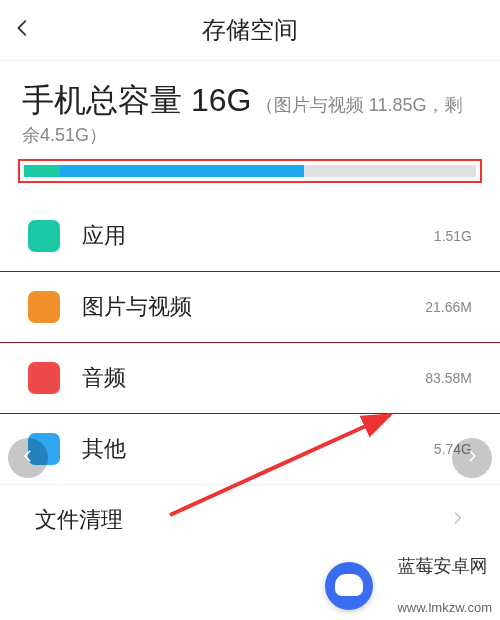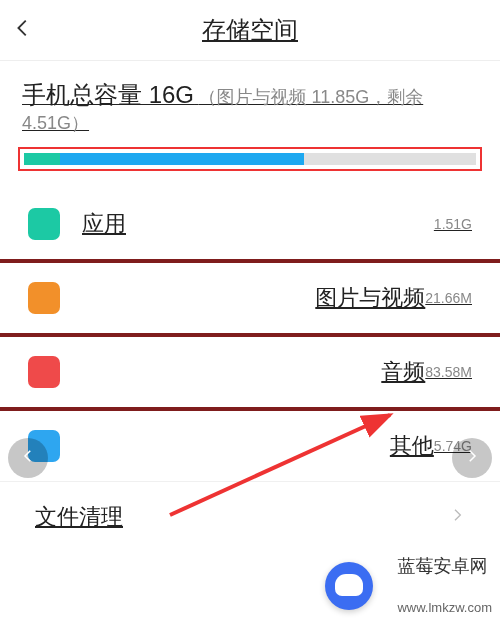--- a/index.html
+++ b/index.html
@@ -1,29 +1,29 @@
 <!DOCTYPE html>
 <html><head>
 <meta charset="utf-8">
 <style>
 html,body{margin:0;padding:0;font-family:-apple-system,"Helvetica Neue",Arial,sans-serif;background:#fff;color:#222;}
-.screen{width:500px;height:620px;position:relative;overflow:hidden;background:#fff;text-decoration:underline;}
+.screen{width:500px;height:620px;position:relative;overflow:hidden;background:#fff;}
 .header{height:60px;position:relative;border-bottom:1px solid #eee;display:flex;align-items:center;justify-content:center;}
 .back{position:absolute;left:12px;top:0;height:60px;display:flex;align-items:center;cursor:pointer;}
 .back svg{width:22px;height:22px;stroke:#333;stroke-width:2;fill:none;}
 .title{font-size:24px;color:#222;}
 .summary{padding:18px 22px 0 22px;}
-.summary .cap{font-size:24px;color:#222;margin-top:44px;}
+.summary .cap{font-size:32px;color:#222;margin-top:44px;}
 .summary .detail{font-size:18px;color:#888;}
 .barwrap{margin:12px 18px 18px 18px;border:2px solid #e33;padding:4px 4px;}
 .bar{height:12px;background:#e0e0e0;position:relative;overflow:hidden;}
 .seg{position:absolute;top:0;bottom:0;}
 .list{}
 .item{display:flex;align-items:center;height:70px;padding:0 28px;}
-.item+.item{border-top:4px solid #7f1d1d;text-align:right;}
+.item+.item{border-top:1px solid #7f1d1d;}
 .swatch{width:32px;height:32px;border-radius:7px;margin-right:22px;flex:none;}
 .label{flex:1;font-size:22px;color:#222;}
 .value{font-size:14px;color:#888;}
 .cleanup{height:70px;display:flex;align-items:center;padding:0 35px;border-top:1px solid #f0f0f0;cursor:pointer;}
 .cleanup .label{flex:1;font-size:22px;color:#222;}
 .chevron svg{width:16px;height:16px;stroke:#bbb;stroke-width:2;fill:none;}
 .nav-circle{position:absolute;width:40px;height:40px;border-radius:50%;background:rgba(0,0,0,.22);display:flex;align-items:center;justify-content:center;}
 .nav-circle svg{stroke:#fff;stroke-width:2;fill:none;width:18px;height:18px;}
 .nav-left{left:8px;top:438px;}
 .nav-right{right:8px;top:438px;}

